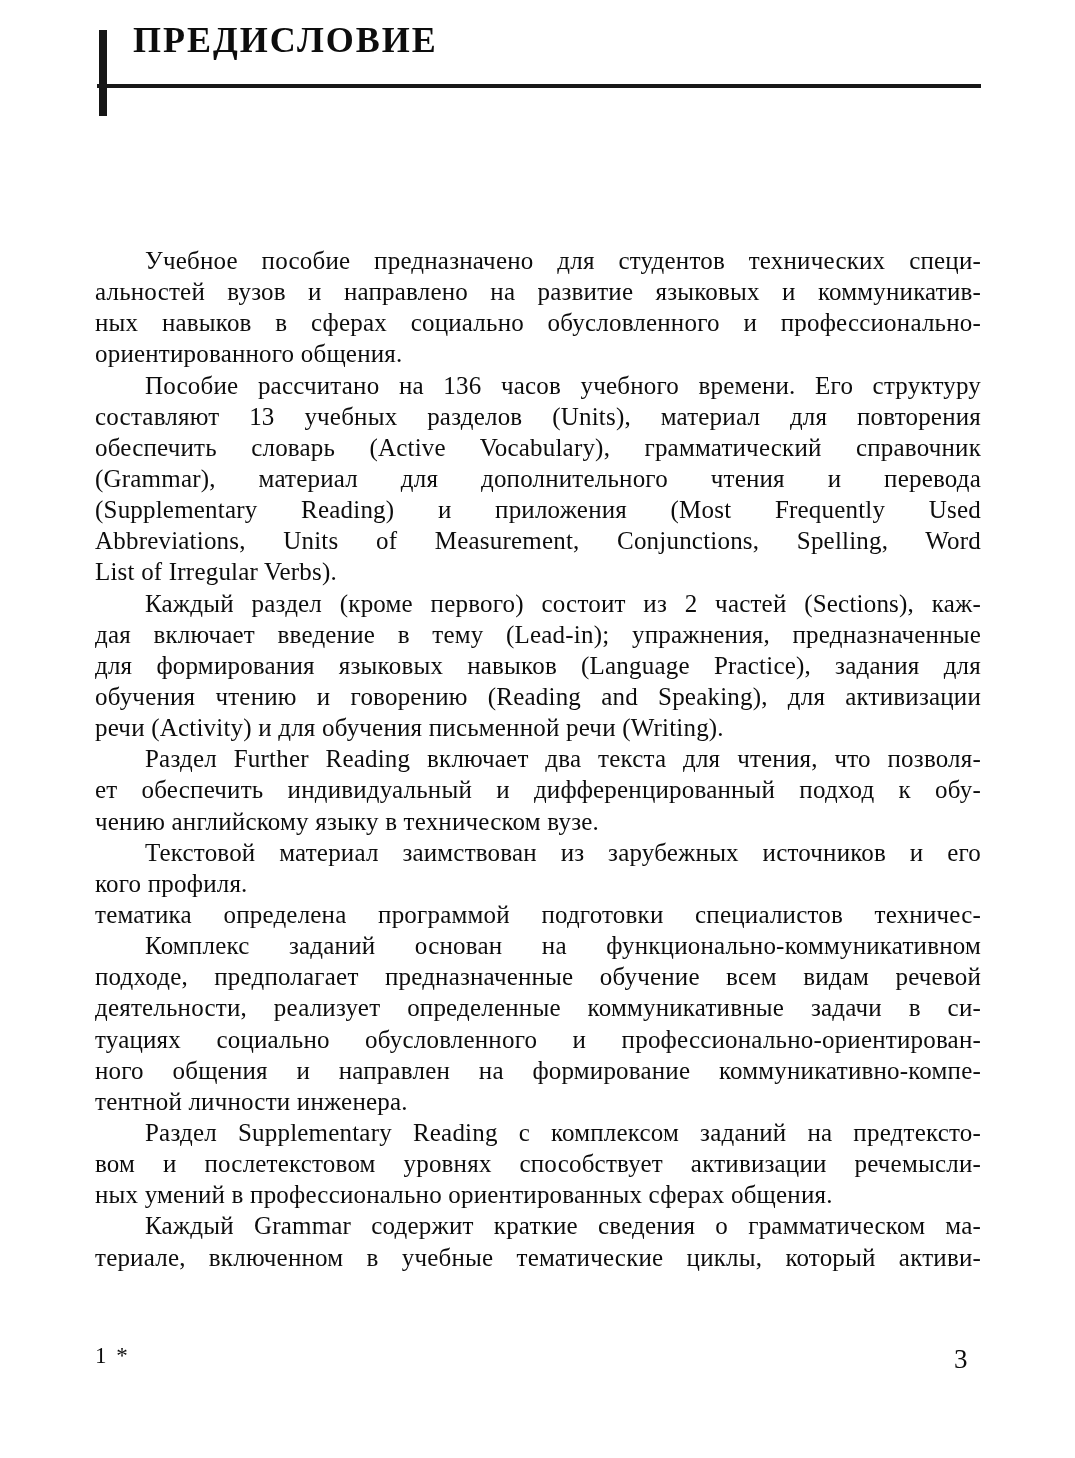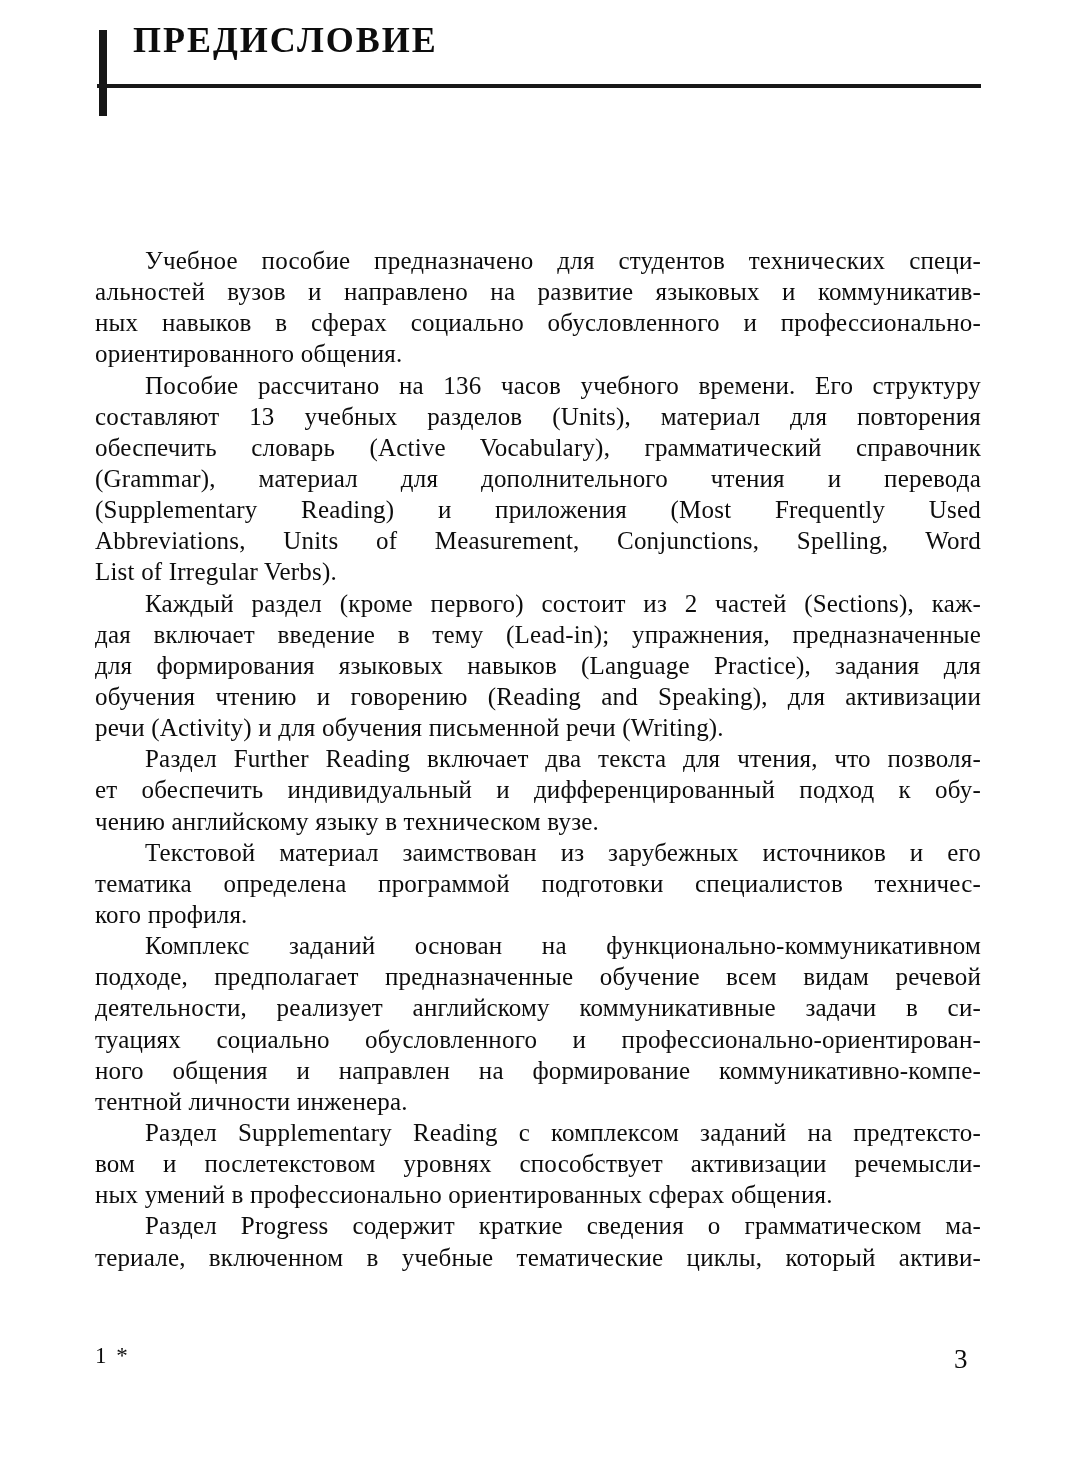--- a/index.html
+++ b/index.html
@@ -107,31 +107,31 @@
       <div class="line last">List of Irregular Verbs).</div>
       <div class="line first">Каждый раздел (кроме первого) состоит из 2 частей (Sections), каж-</div>
       <div class="line">дая включает введение в тему (Lead-in); упражнения, предназначенные</div>
       <div class="line">для формирования языковых навыков (Language Practice), задания для</div>
       <div class="line">обучения чтению и говорению (Reading and Speaking), для активизации</div>
       <div class="line last">речи (Activity) и для обучения письменной речи (Writing).</div>
       <div class="line first">Раздел Further Reading включает два текста для чтения, что позволя-</div>
       <div class="line">ет обеспечить индивидуальный и дифференцированный подход к обу-</div>
       <div class="line last">чению английскому языку в техническом вузе.</div>
       <div class="line first">Текстовой материал заимствован из зарубежных источников и его</div>
+      <div class="line last">кого профиля.</div>
       <div class="line">тематика определена программой подготовки специалистов техничес-</div>
-      <div class="line last">кого профиля.</div>
       <div class="line first">Комплекс заданий основан на функционально-коммуникативном</div>
       <div class="line">подходе, предполагает предназначенные обучение всем видам речевой</div>
-      <div class="line">деятельности, реализует английскому коммуникативные задачи в си-</div>
+      <div class="line">деятельности, реализует определенные коммуникативные задачи в си-</div>
       <div class="line">туациях социально обусловленного и профессионально-ориентирован-</div>
       <div class="line">ного общения и направлен на формирование коммуникативно-компе-</div>
       <div class="line last">тентной личности инженера.</div>
       <div class="line first">Раздел Supplementary Reading с комплексом заданий на предтексто-</div>
       <div class="line">вом и послетекстовом уровнях способствует активизации речемысли-</div>
       <div class="line last">ных умений в профессионально ориентированных сферах общения.</div>
-      <div class="line first">Раздел Progress содержит краткие сведения о грамматическом ма-</div>
+      <div class="line first">Каждый Grammar содержит краткие сведения о грамматическом ма-</div>
       <div class="line">териале, включенном в учебные тематические циклы, который активи-</div>
     </main>
 
   <span class="signature-mark">1 *</span>
   <span class="page-number">3</span>
 
 </div>
 
 </body></html>

